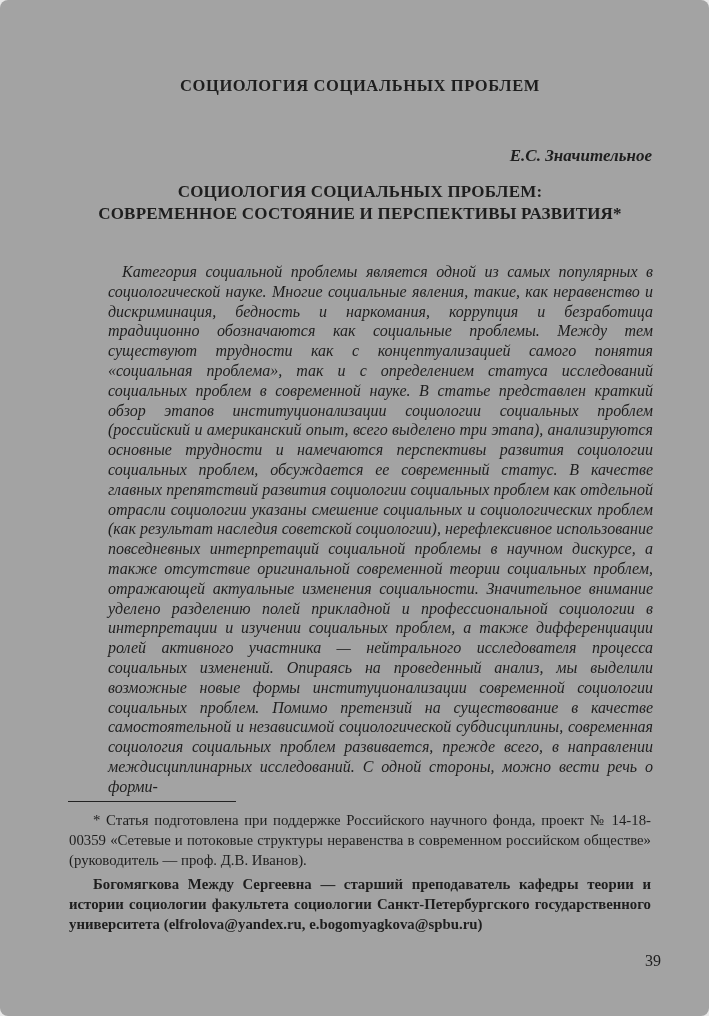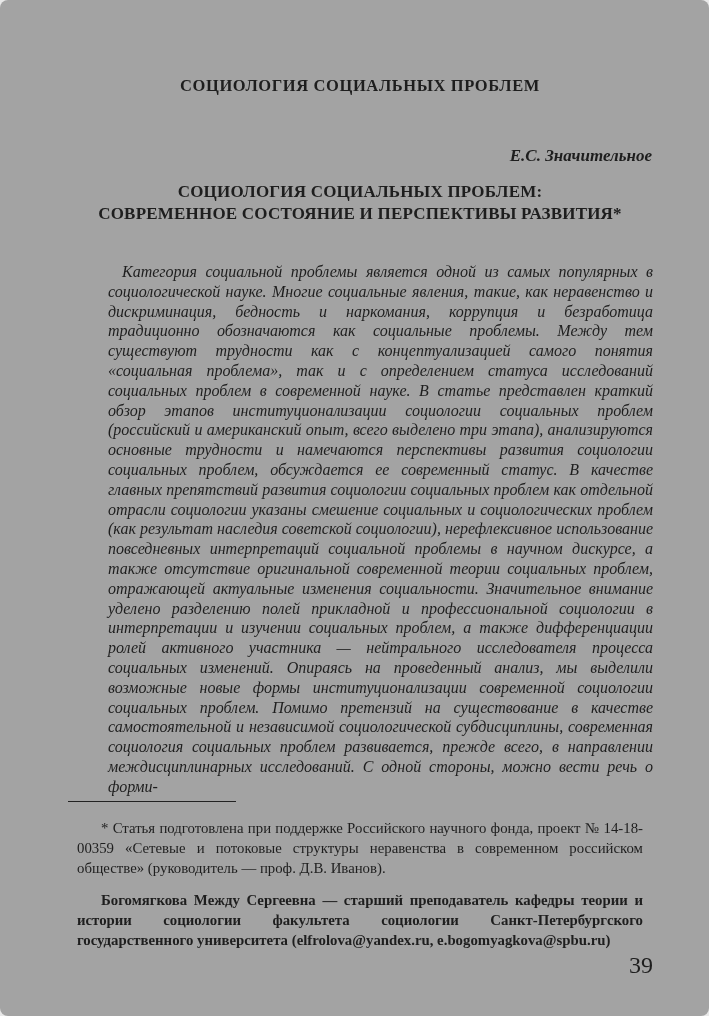--- a/index.html
+++ b/index.html
@@ -72,33 +72,33 @@
   .footnote {
     position: absolute;
     top: 806px;
     left: 65px;
     width: 590px;
     font-size: 14.8px;
     line-height: 20px;
     text-align: justify;
   }
   .footnote p {
-    margin: 12px;
+    margin: 4px;
     text-indent: 24px;
   }
   .footnote p.bold {
     font-weight: bold;
   }
   .page-number {
     position: absolute;
     top: 952px;
-    left: 68px;
+    left: 76px;
     width: 585px;
     text-align: right;
-    font-size: 24px;
+    font-size: 16px;
   }
 </style>
 </head>
 <body>
 
 <div class="page">
 
   <div class="section-header">СОЦИОЛОГИЯ СОЦИАЛЬНЫХ ПРОБЛЕМ</div>
 
   <div class="author">Е.С. Значительное</div>

